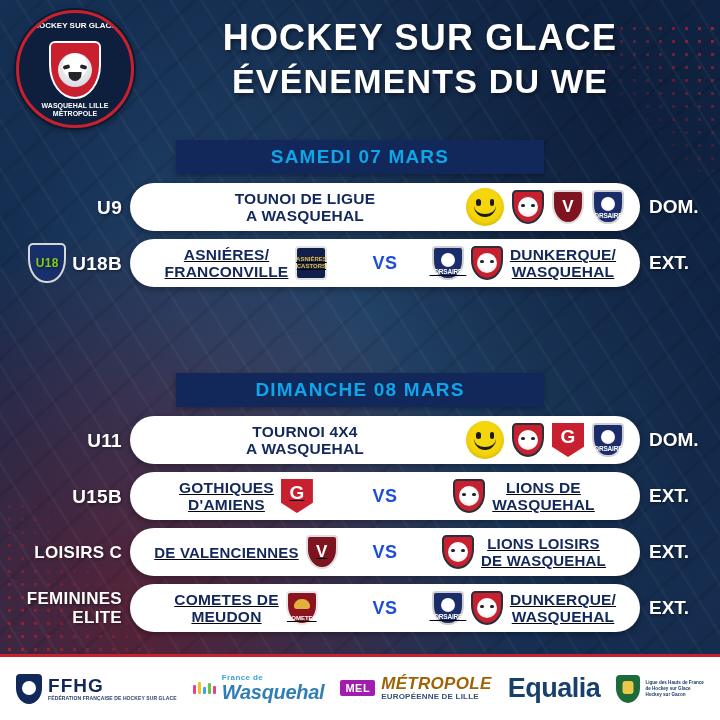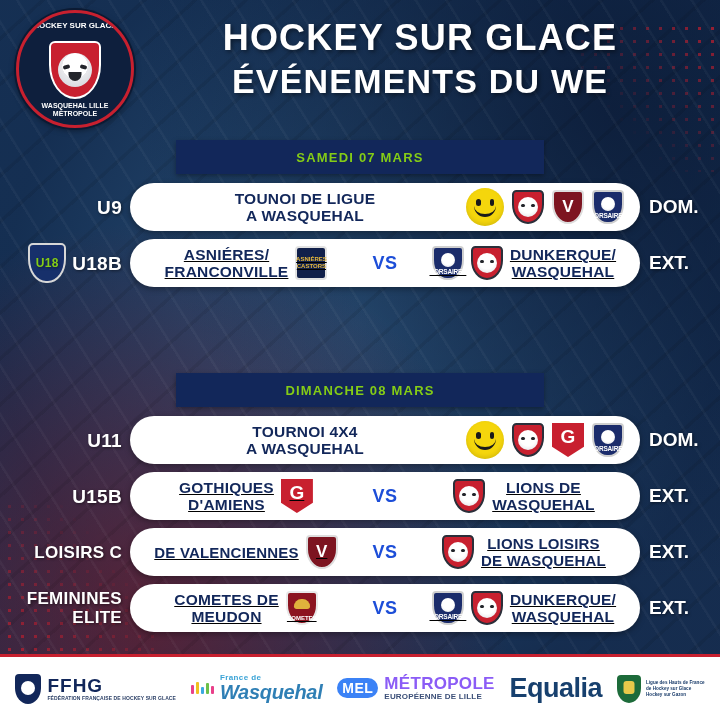--- a/index.html
+++ b/index.html
@@ -99,21 +99,21 @@
     text-shadow: 2px 2px 4px rgba(0,0,0,0.45);
     font-stretch: condensed;
   }
   .titles .l1 { font-size: 36px; line-height: 44px; }
   .titles .l2 { font-size: 34px; line-height: 42px; }
 
   
   .daybar {
     margin: 0 auto; width: 368px; height: 34px;
     background: #12275a;
-    color: #84cc16; font-weight: bold; font-size: 13px; letter-spacing: 1.2px;
+    color: #0ea5e9; font-weight: bold; font-size: 19px; letter-spacing: 1.2px;
     display: flex; align-items: center; justify-content: center;
     box-shadow: 0 2px 5px rgba(0,0,0,0.35);
   }
   .section { position: absolute; left: 0; right: 0; }
   #sec-sat { top: 140px; }
   #sec-sun { top: 373px; }
 
   
   .rows { margin-top: 9px; }
   .row {
@@ -271,24 +271,24 @@
   }
   .wasq .w2 {
     font-size: 20px; color: #2f7fb5; font-style: italic; font-weight: bold;
     letter-spacing: -0.3px;
   }
   .wasq .confetti {
     height: 13px; display: flex; gap: 2px; align-items: flex-end; margin-bottom: 2px;
   }
   .wasq .confetti i { display: block; width: 3px; border-radius: 1px; }
   .mel .tag {
-    background: #3b82f6; color: #fff; font-weight: bold; font-size: 14px;
-    padding: 2px 5px; border-radius: 10px; letter-spacing: 0.5px;
-  }
-  .mel .m1 { font-size: 17px; color: #8b5cf6; letter-spacing: 0.3px; }
+    background: #a21caf; color: #fff; font-weight: bold; font-size: 11px;
+    padding: 2px 5px; border-radius: 2px; letter-spacing: 0.5px;
+  }
+  .mel .m1 { font-size: 17px; color: #a16207; letter-spacing: 0.3px; font-style: italic; }
   .mel .m2 { font-size: 8px; color: #3b4f78; letter-spacing: 0.2px; }
   .equalia { font-size: 27px; color: #17406e; letter-spacing: -0.5px; font-weight: bold; }
   .lig { display: flex; align-items: center; gap: 5px; }
   .lig .sh {
     width: 24px; height: 28px; background: #1d6b3a;
     border-radius: 4px 4px 12px 12px / 4px 4px 15px 15px;
     position: relative;
   }
   .lig .sh:before {
     content: ""; position: absolute; left: 50%; top: 6px; transform: translateX(-50%);

